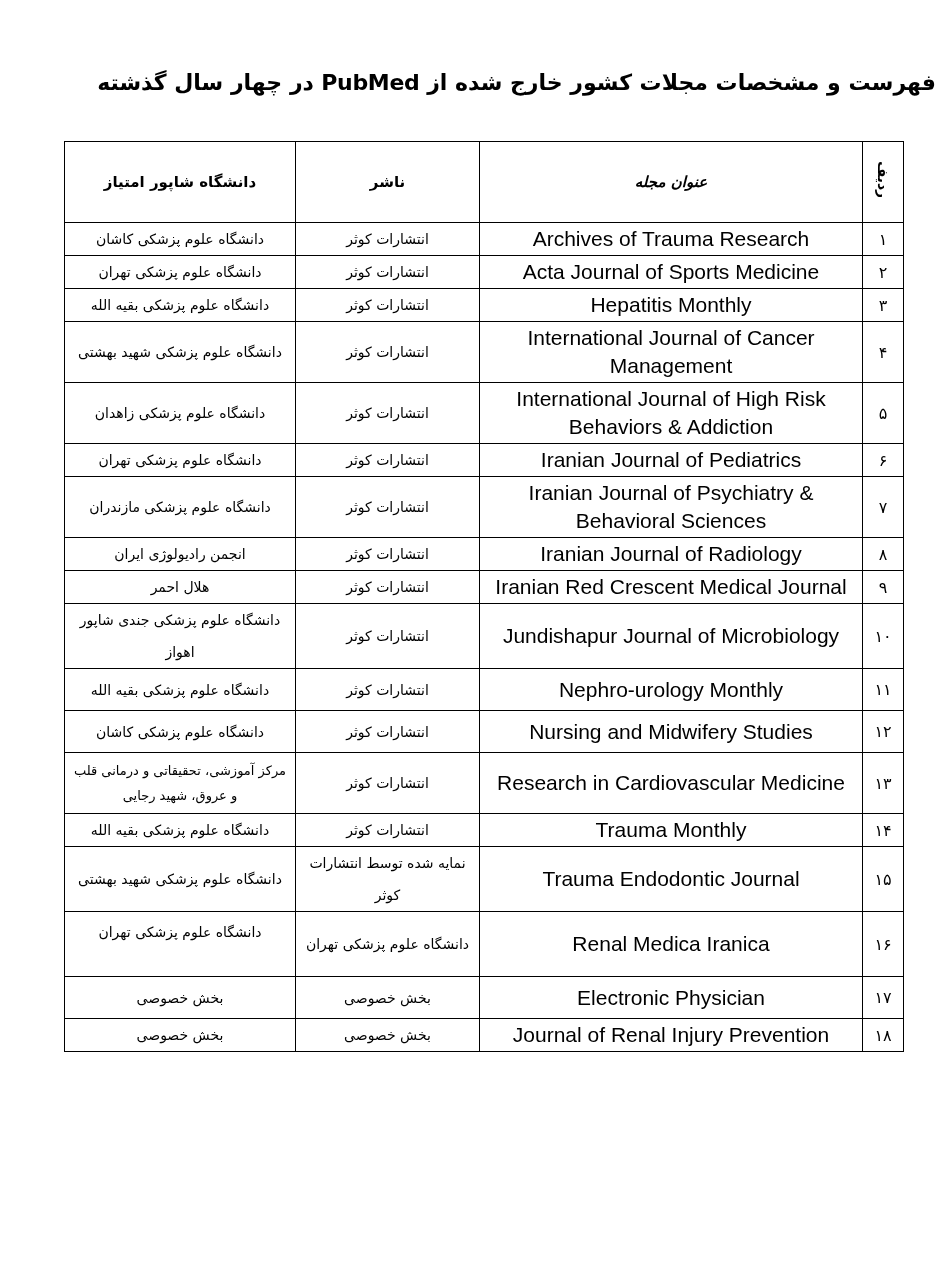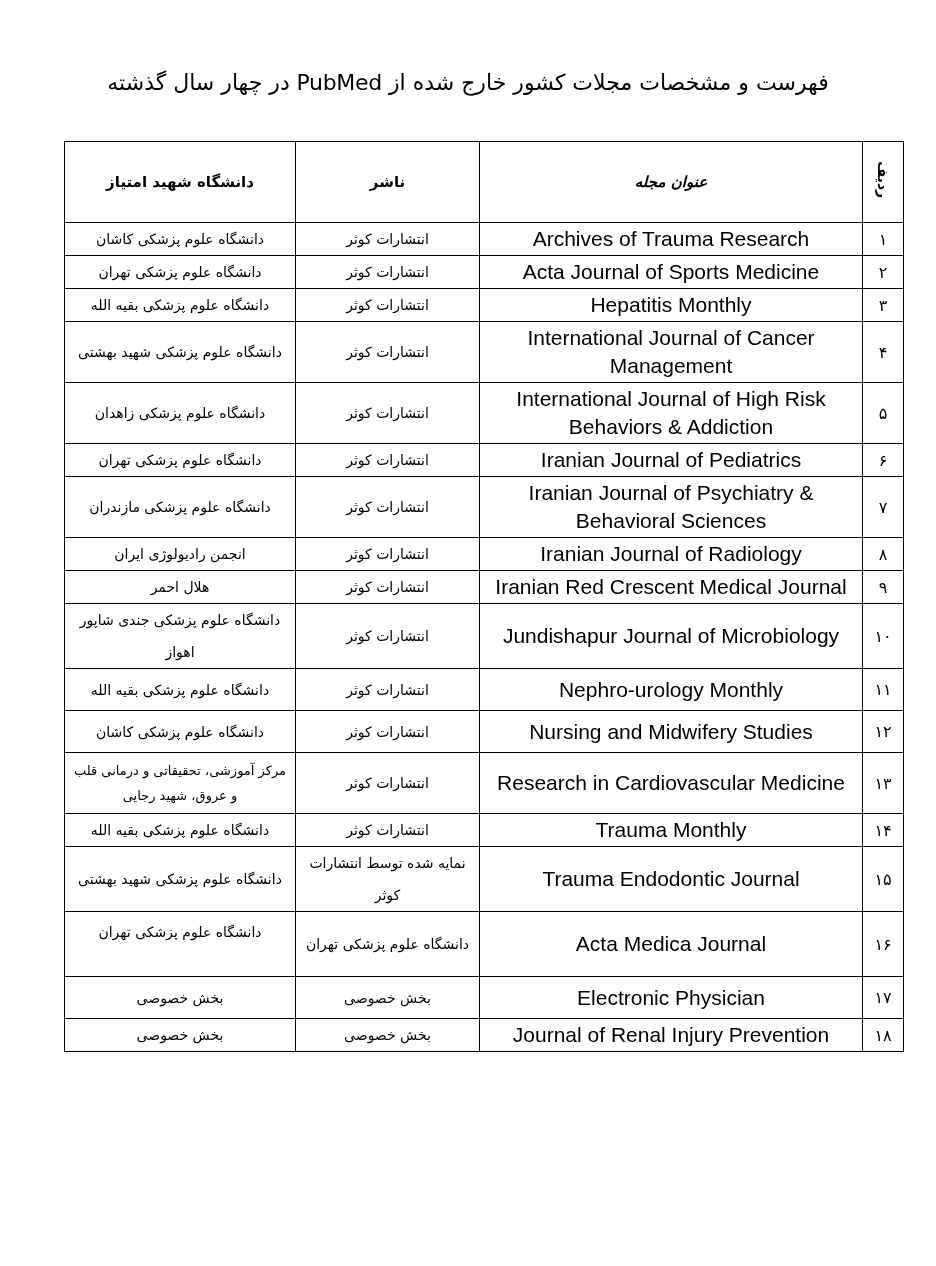--- a/index.html
+++ b/index.html
@@ -13,24 +13,23 @@
       position: relative;
       overflow: hidden;
       font-family: "DejaVu Sans", sans-serif;
       color: #000;
     }
     .doc-title {
       position: absolute;
       top: 52px;
       left: 0;
       width: 936px;
-      text-align: center;
       direction: rtl;
       font-family: "DejaVu Sans", sans-serif;
-      font-weight: normal;
+      font-weight: bold;
       font-size: 22px;
       line-height: 32px;
       letter-spacing: -0.3px;
     }
     table.journals {
       position: absolute;
       top: 141px;
       left: 64px;
       width: 840px;
       border-collapse: collapse;
@@ -90,21 +89,21 @@
 <body>
 
 <h1 class="doc-title">فهرست و مشخصات مجلات  کشور خارج شده از PubMed در چهار سال گذشته</h1>
 
 <table class="journals">
   <thead>
     <tr>
       <th class="col-num"><span>ردیف</span></th>
       <th class="col-title">عنوان مجله</th>
       <th class="col-pub">ناشر</th>
-      <th class="col-uni">دانشگاه شهید امتیاز</th>
+      <th class="col-uni">دانشگاه شاپور امتیاز</th>
     </tr>
   </thead>
   <tbody>
     <tr class="r1">
       <td class="num">۱</td>
       <td class="title">Archives of Trauma Research</td>
       <td class="pub">انتشارات کوثر</td>
       <td class="uni">دانشگاه علوم پزشکی کاشان</td>
     </tr>
     <tr class="r1">
@@ -186,21 +185,21 @@
       <td class="uni">دانشگاه علوم پزشکی بقیه الله</td>
     </tr>
     <tr class="r2">
       <td class="num">۱۵</td>
       <td class="title">Trauma Endodontic Journal</td>
       <td class="pub">نمایه شده توسط انتشارات کوثر</td>
       <td class="uni">دانشگاه علوم پزشکی شهید بهشتی</td>
     </tr>
     <tr class="r2">
       <td class="num">۱۶</td>
-      <td class="title">Acta Medica Journal</td>
+      <td class="title">Renal Medica Iranica</td>
       <td class="pub">دانشگاه علوم پزشکی تهران</td>
       <td class="uni" style="vertical-align:top;padding-top:4px">دانشگاه علوم پزشکی تهران</td>
     </tr>
     <tr class="r1" style="height:42px">
       <td class="num">۱۷</td>
       <td class="title">Electronic Physician</td>
       <td class="pub">بخش خصوصی</td>
       <td class="uni">بخش خصوصی</td>
     </tr>
     <tr class="r1">

